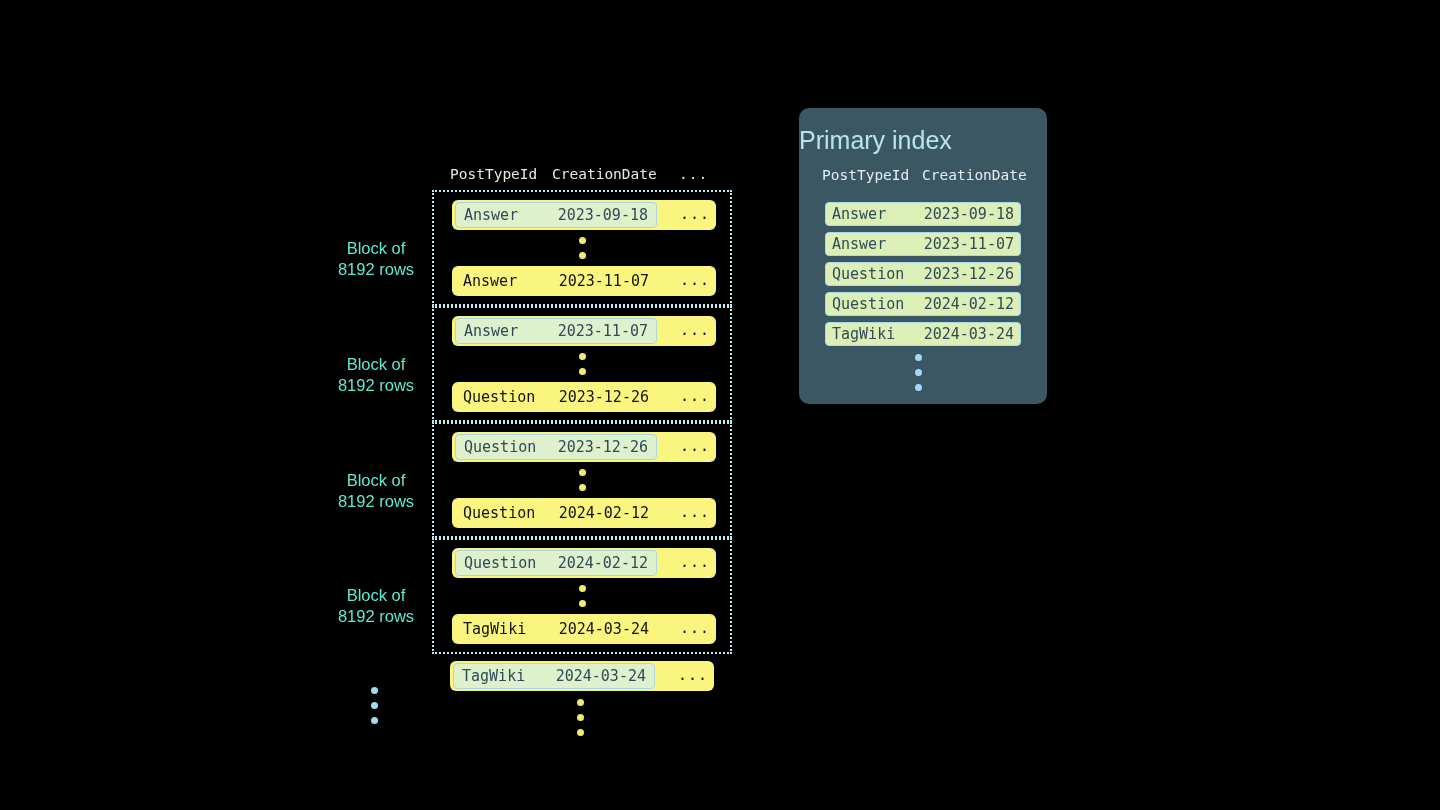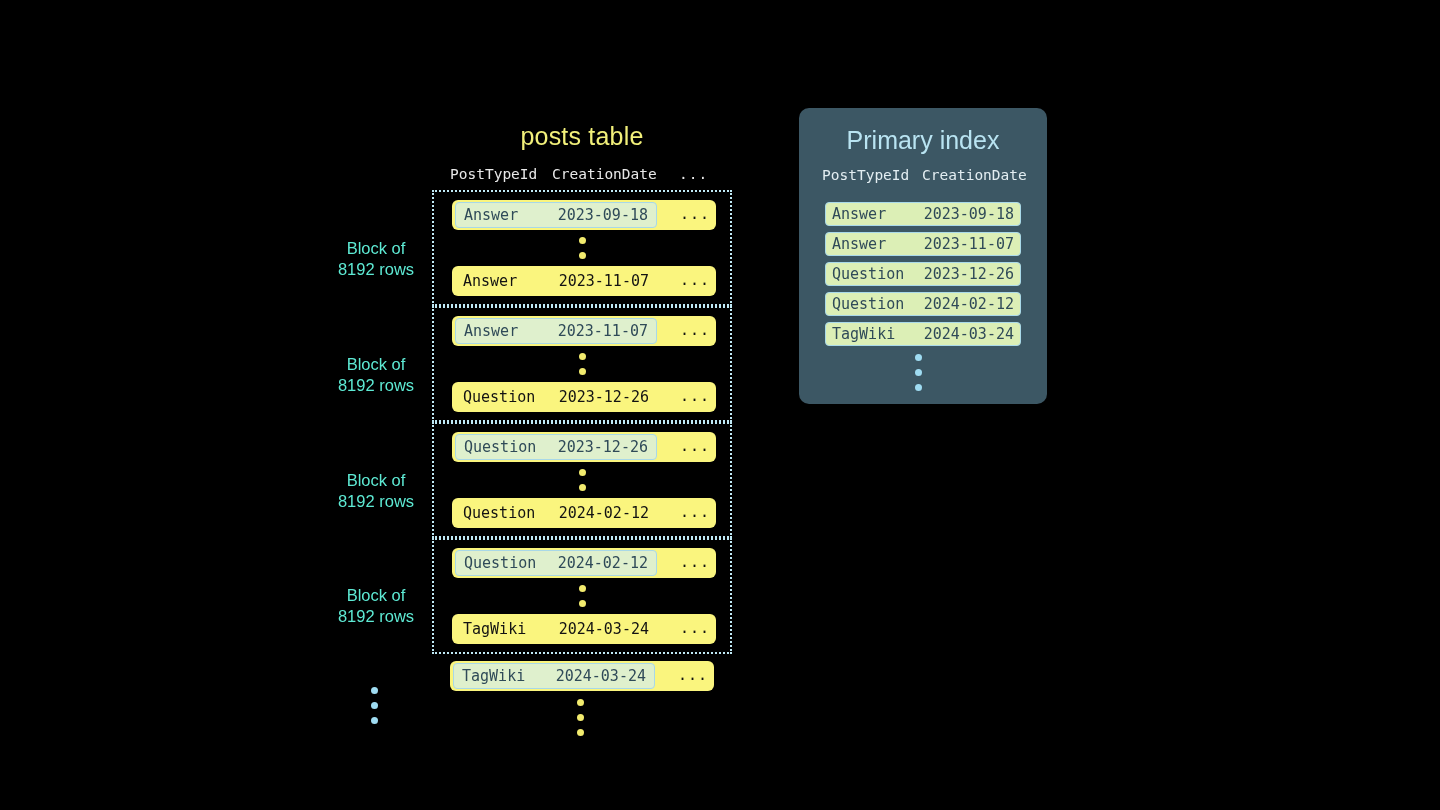--- a/index.html
+++ b/index.html
@@ -147,21 +147,20 @@
     width: 248px;
     height: 296px;
     background: #3c5764;
     border-radius: 10px;
   }
 
   .index-title {
     position: absolute;
     left: 0; top: 18px;
     width: 248px;
-    text-align: center;
     font-size: 25px;
     color: #b9e4f2;
   }
 
   .index-header {
     position: absolute;
     left: 0; top: 59px;
     width: 248px;
     height: 20px;
     font-family: "DejaVu Sans Mono", monospace;
@@ -184,21 +183,20 @@
     color: #2f4a58;
   }
   .idx-row .ic-type { position: absolute; left: 6px; top: 2px; }
   .idx-row .ic-date { position: absolute; right: 6px; top: 2px; }
 </style>
 </head>
 <body>
 
 <div class="stage">
 
-  <div class="posts-title">posts table</div>
 
   <div class="posts-header">
     <span class="h-type">PostTypeId</span>
     <span class="h-date">CreationDate</span>
     <span class="h-more">...</span>
   </div>
 
   <div class="block" style="top:190px;height:116px;">
     <div class="row hl" style="top:8px;">
       <div class="cell-group">

